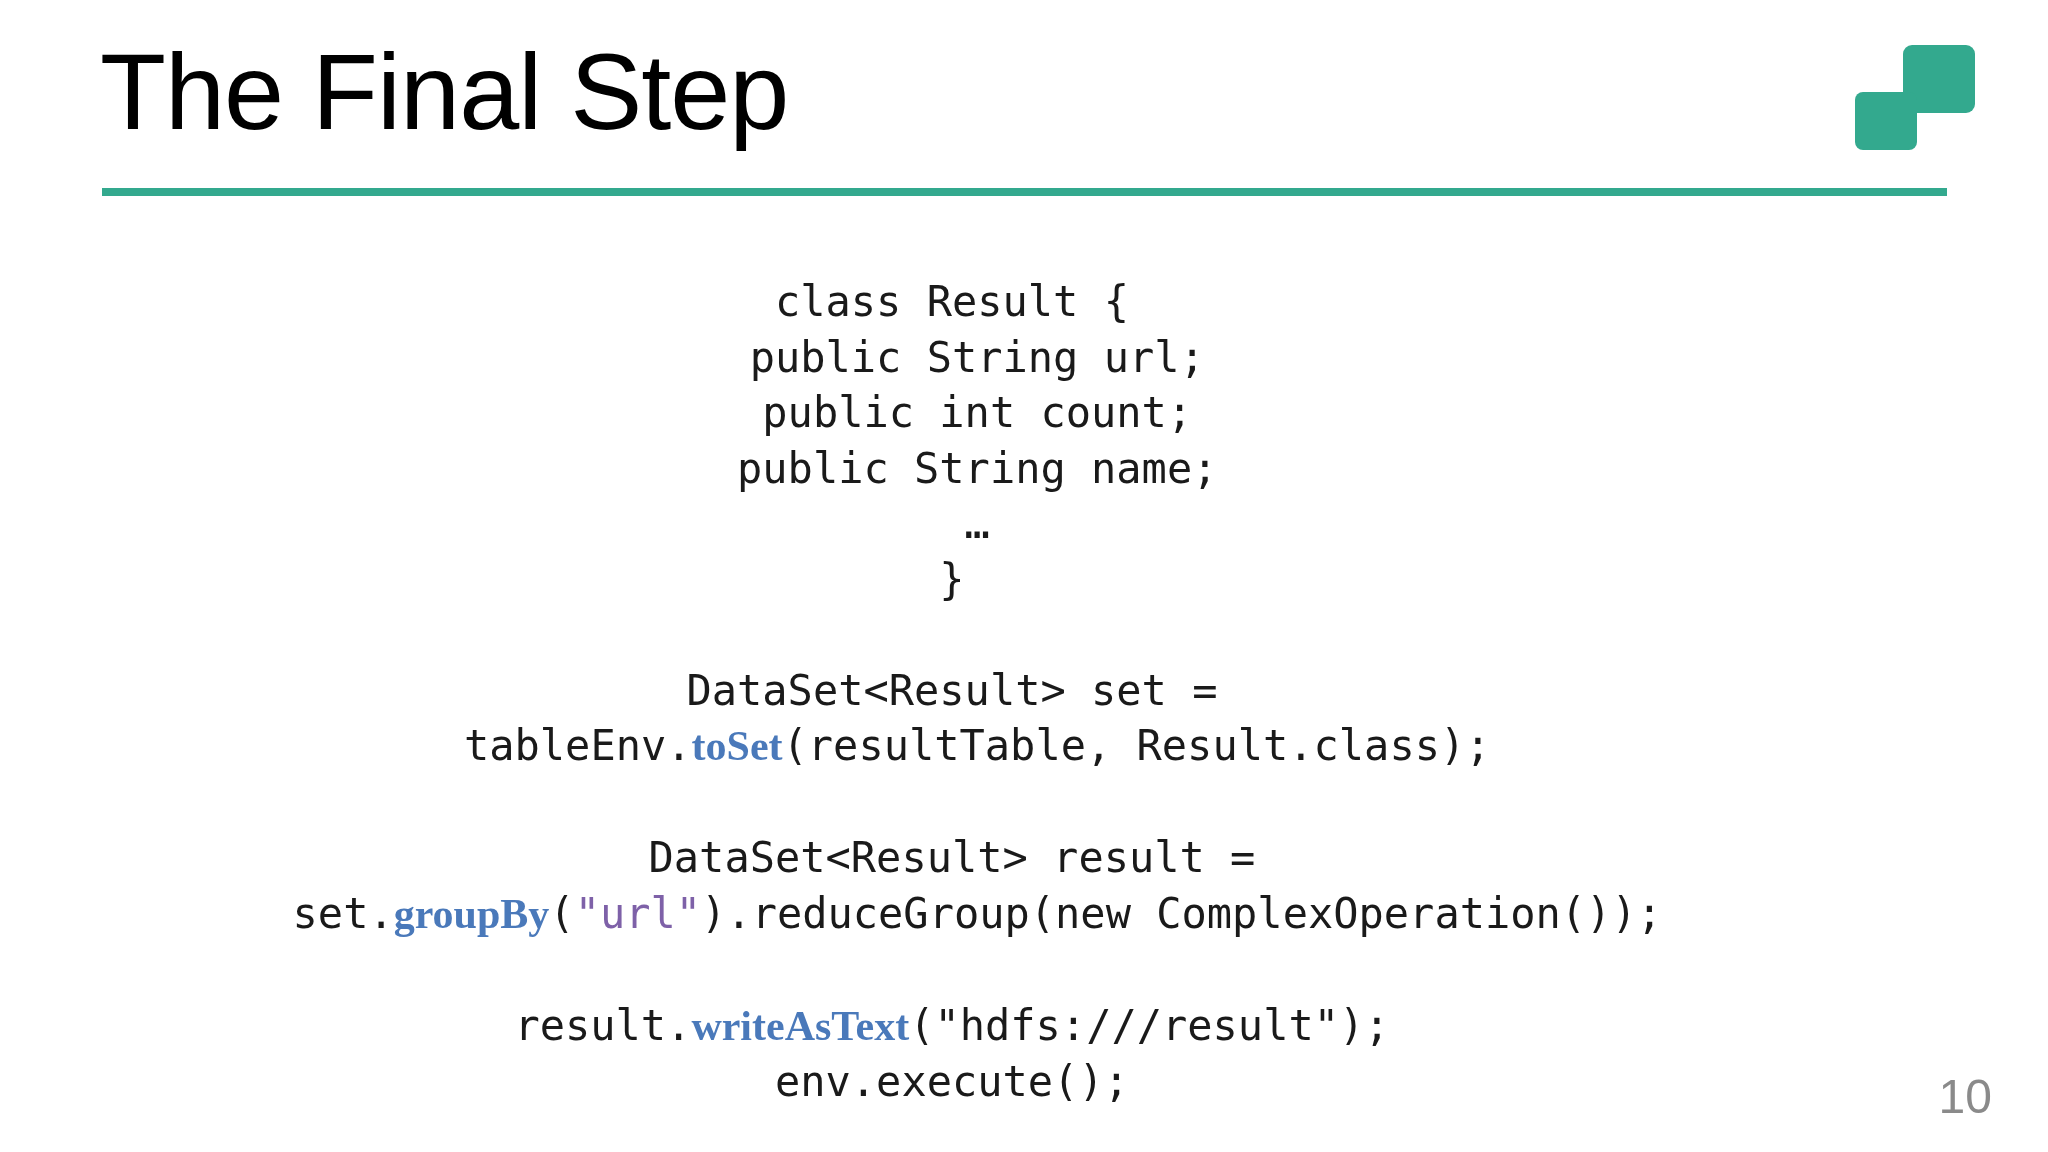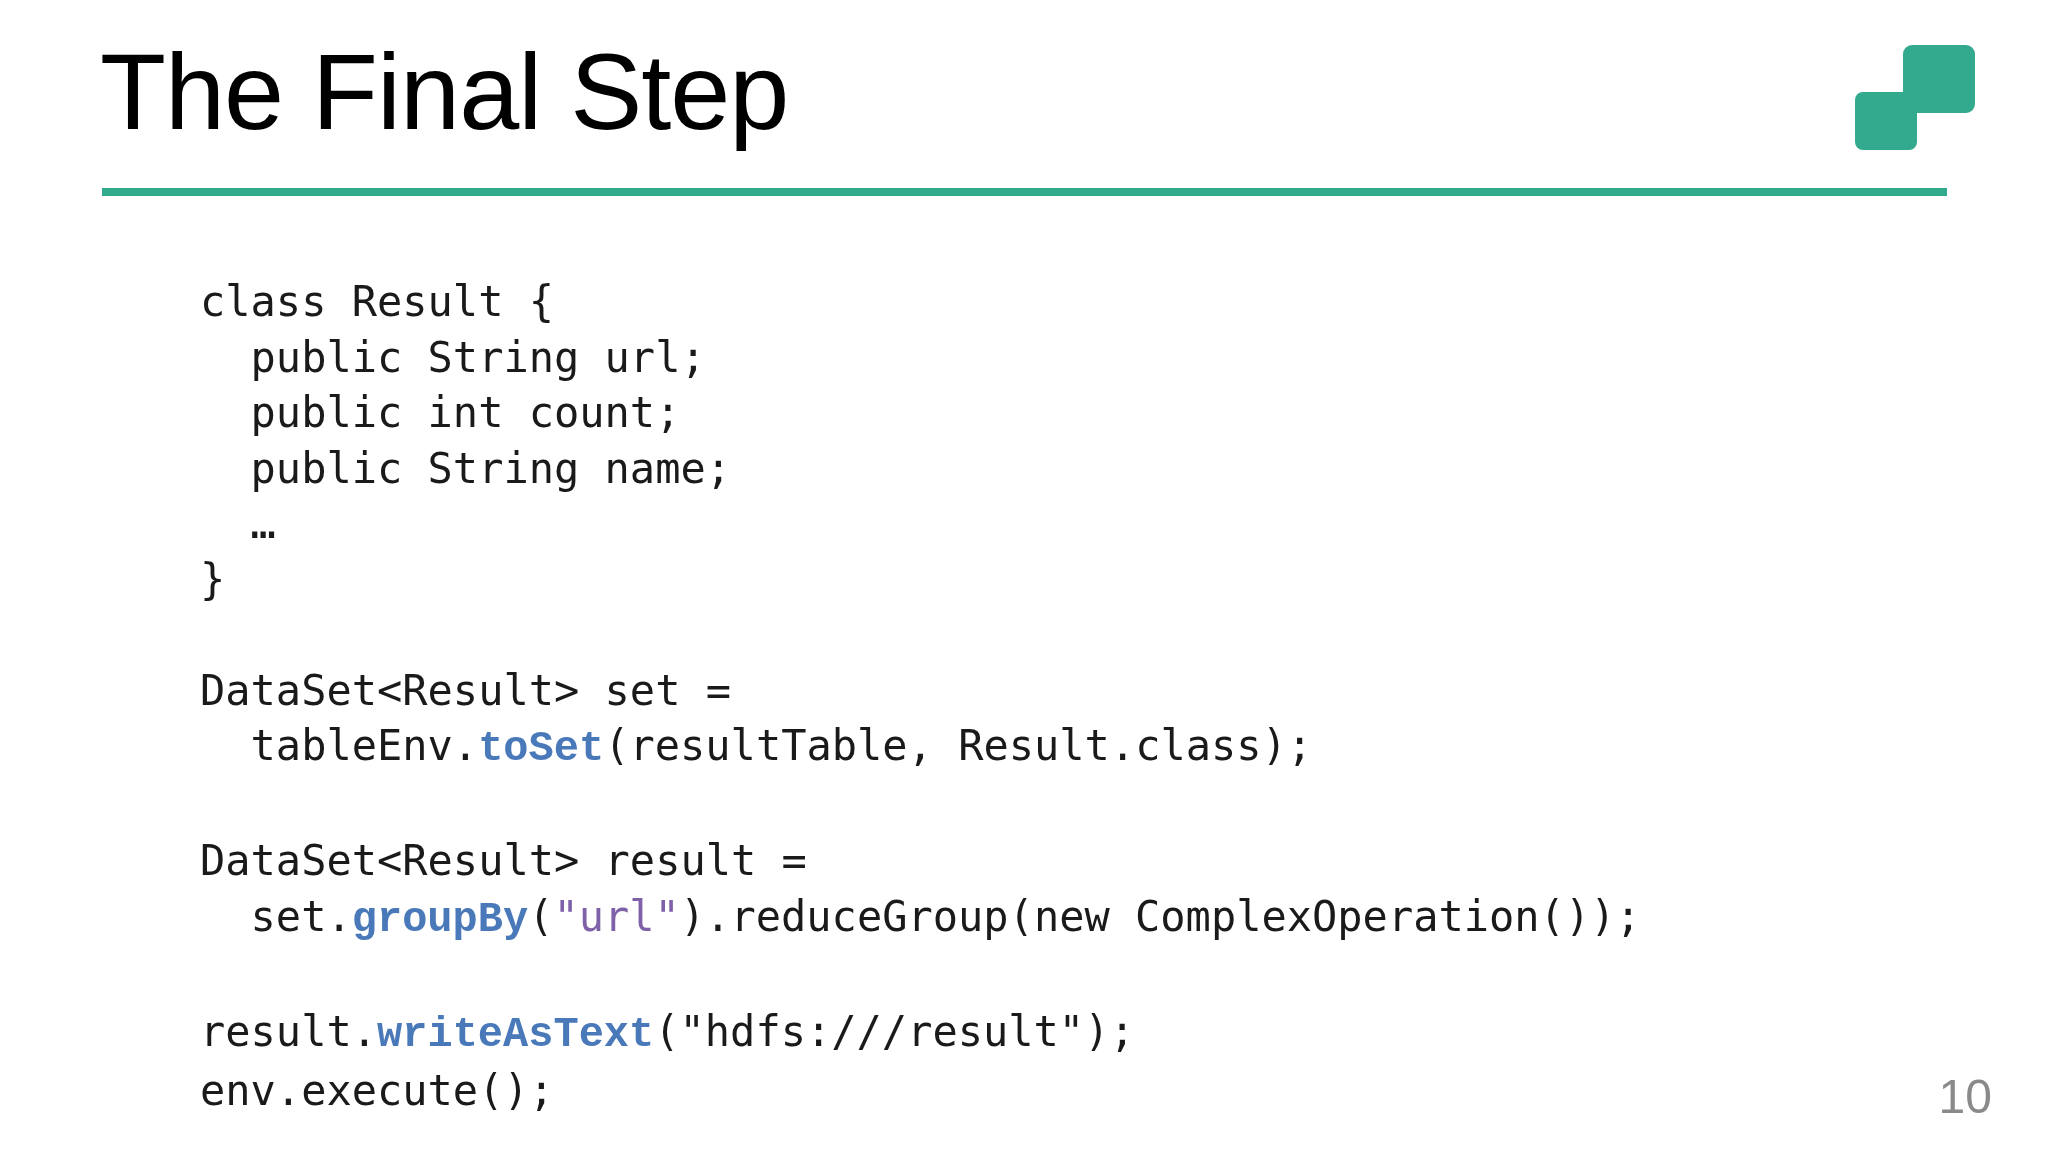--- a/index.html
+++ b/index.html
@@ -10,20 +10,21 @@
   }
   body {
     font-family: "Liberation Sans", sans-serif;
   }
   .slide {
     position: relative;
     width: 2048px;
     height: 1152px;
     background: #ffffff;
     overflow: hidden;
+    text-align: center;
   }
 
   
   .slide-title {
     position: absolute;
     left: 100px;
     top: 38px;
     font-family: "Liberation Sans", sans-serif;
     font-size: 108px;
     line-height: 1.0;
@@ -77,28 +78,29 @@
     font-family: "DejaVu Sans Mono", "Liberation Mono", monospace;
     font-size: 42px;
     line-height: 55.5px;
     color: #1a1a1a;
     white-space: pre;
     letter-spacing: 0px;
   }
   .code-line {
     white-space: pre;
     min-height: 55.5px;
+    margin-left: 42px;
   }
   .code-line.blank {
     height: 55.5px;
   }
   .tok-method {
     color: #4a79ba;
     font-weight: bold;
-    font-family: Liberation Mono, monospace;
+    font-family: Liberation Serif, serif;
   }
   .tok-string {
     color: #7e61a8;
   }
   .tok-plain {
     color: #1a1a1a;
   }
 
   
   .page-number {

